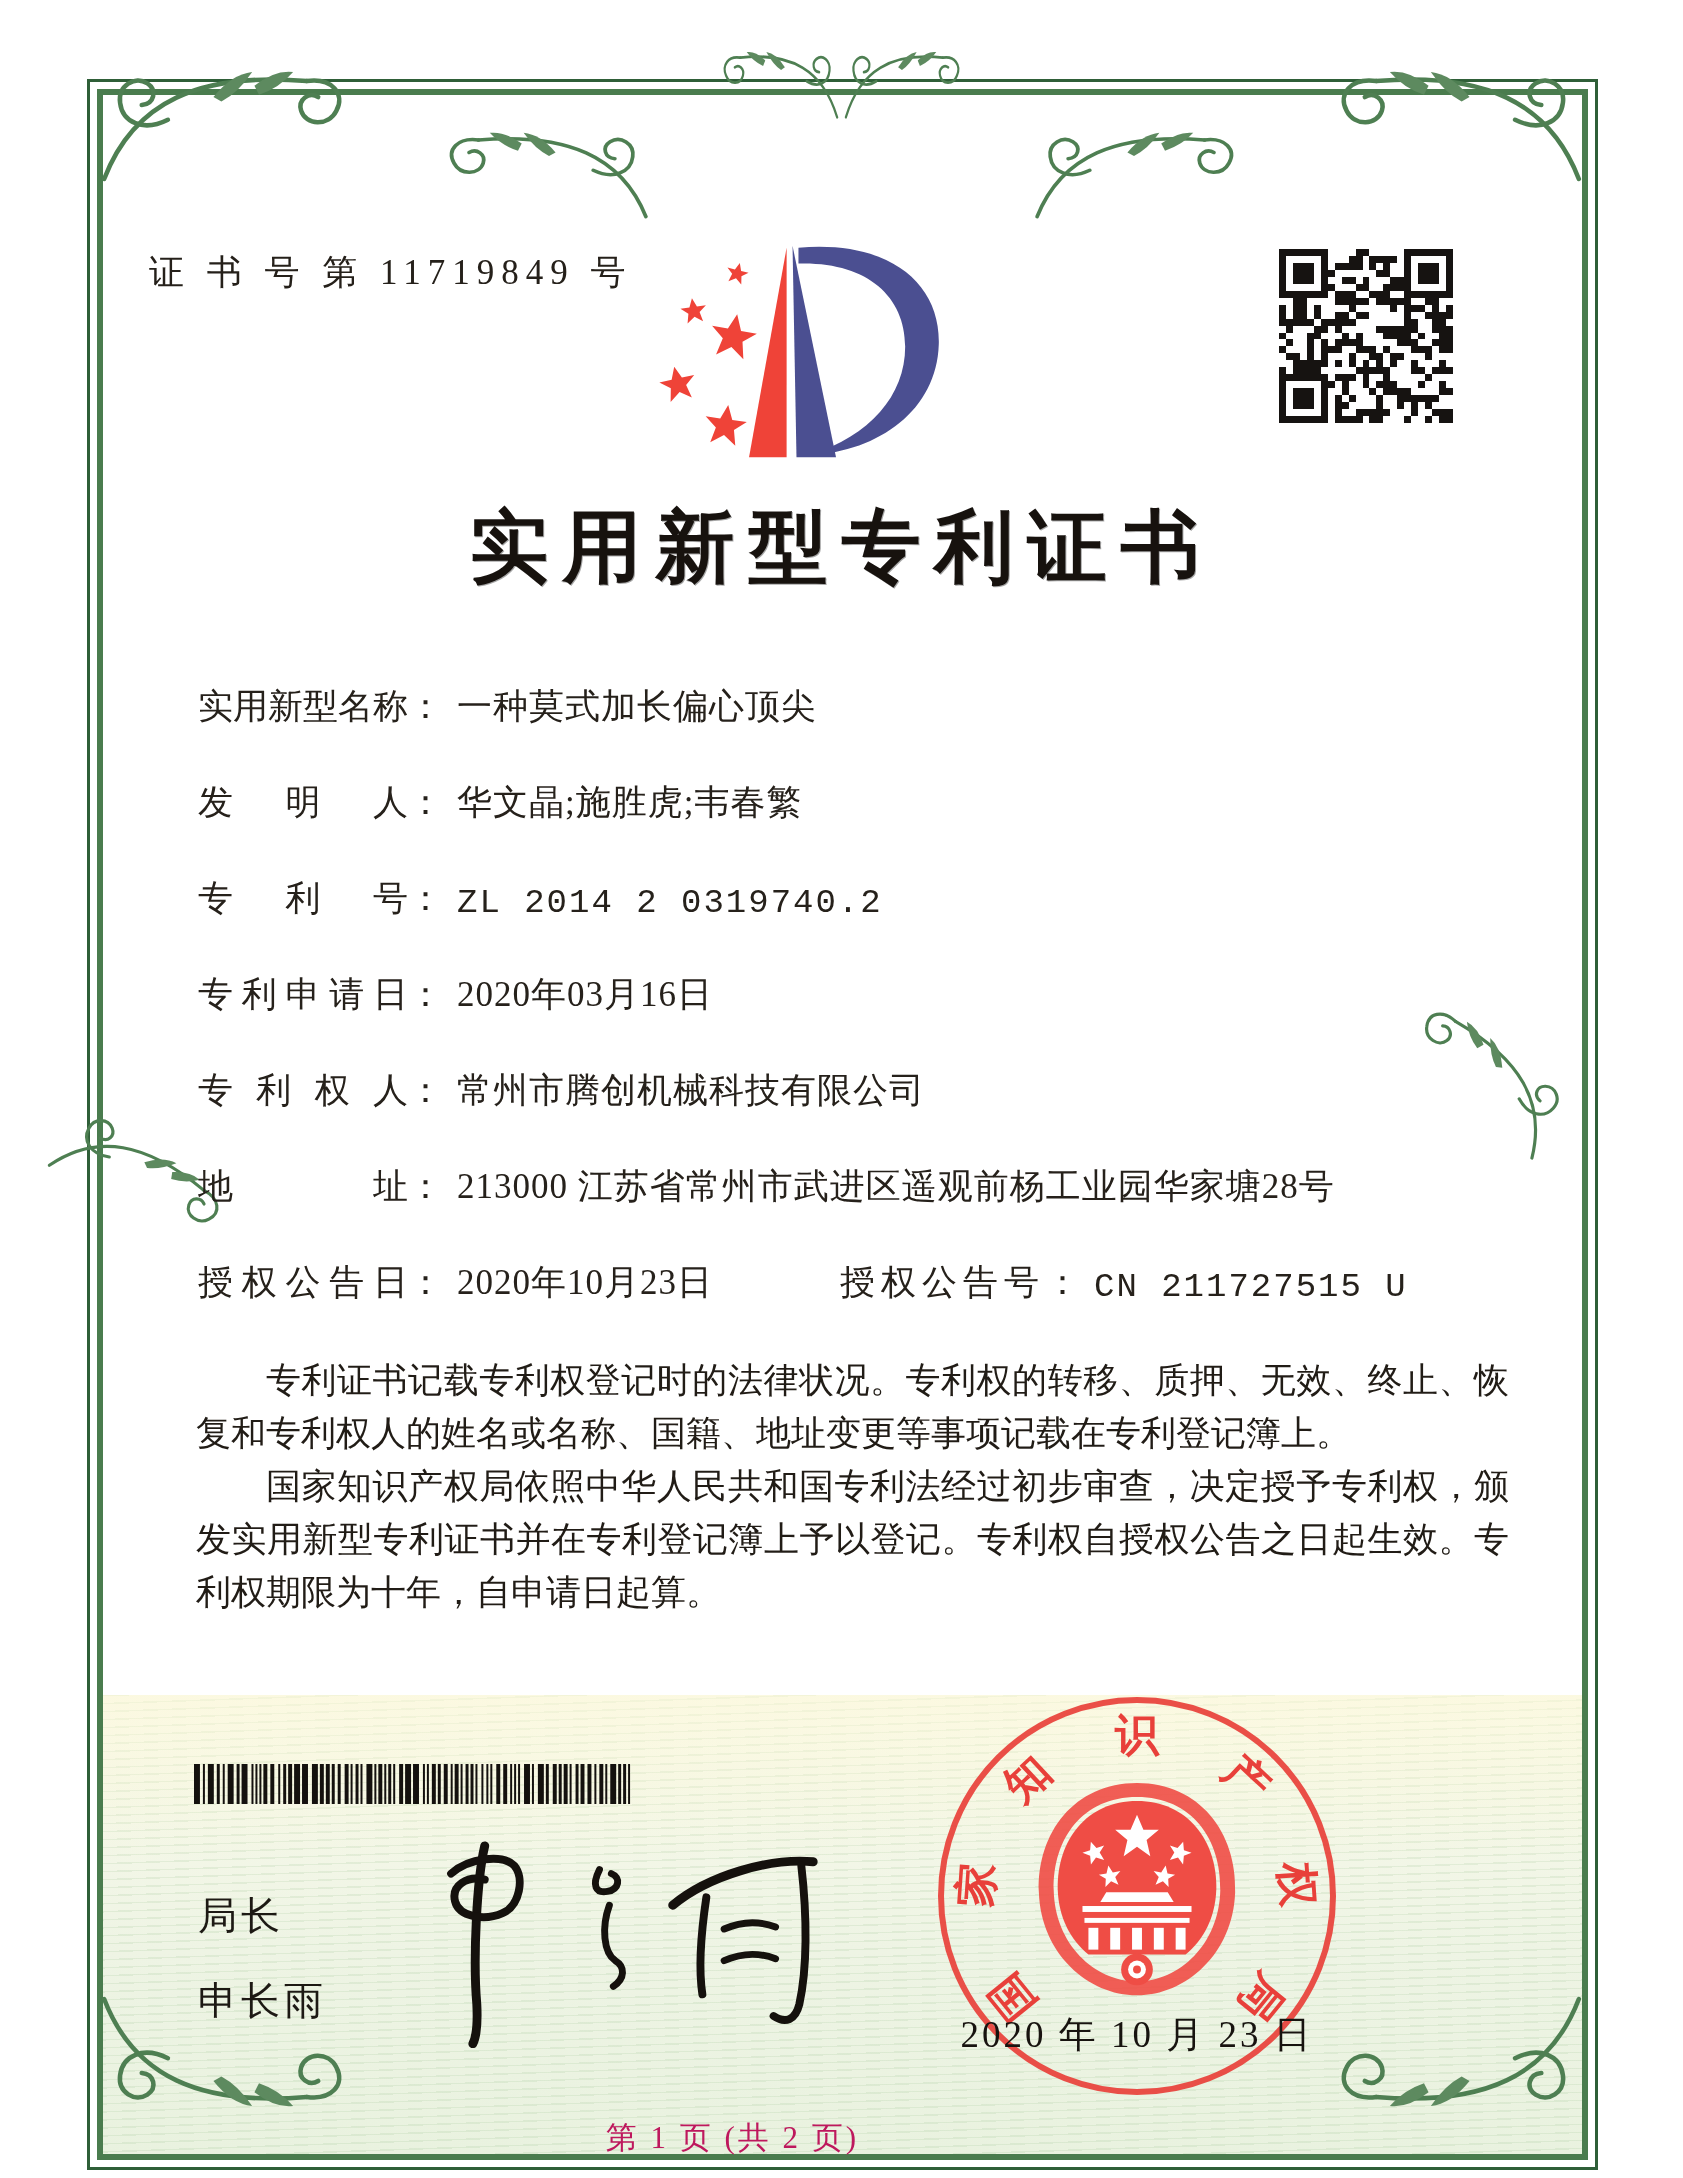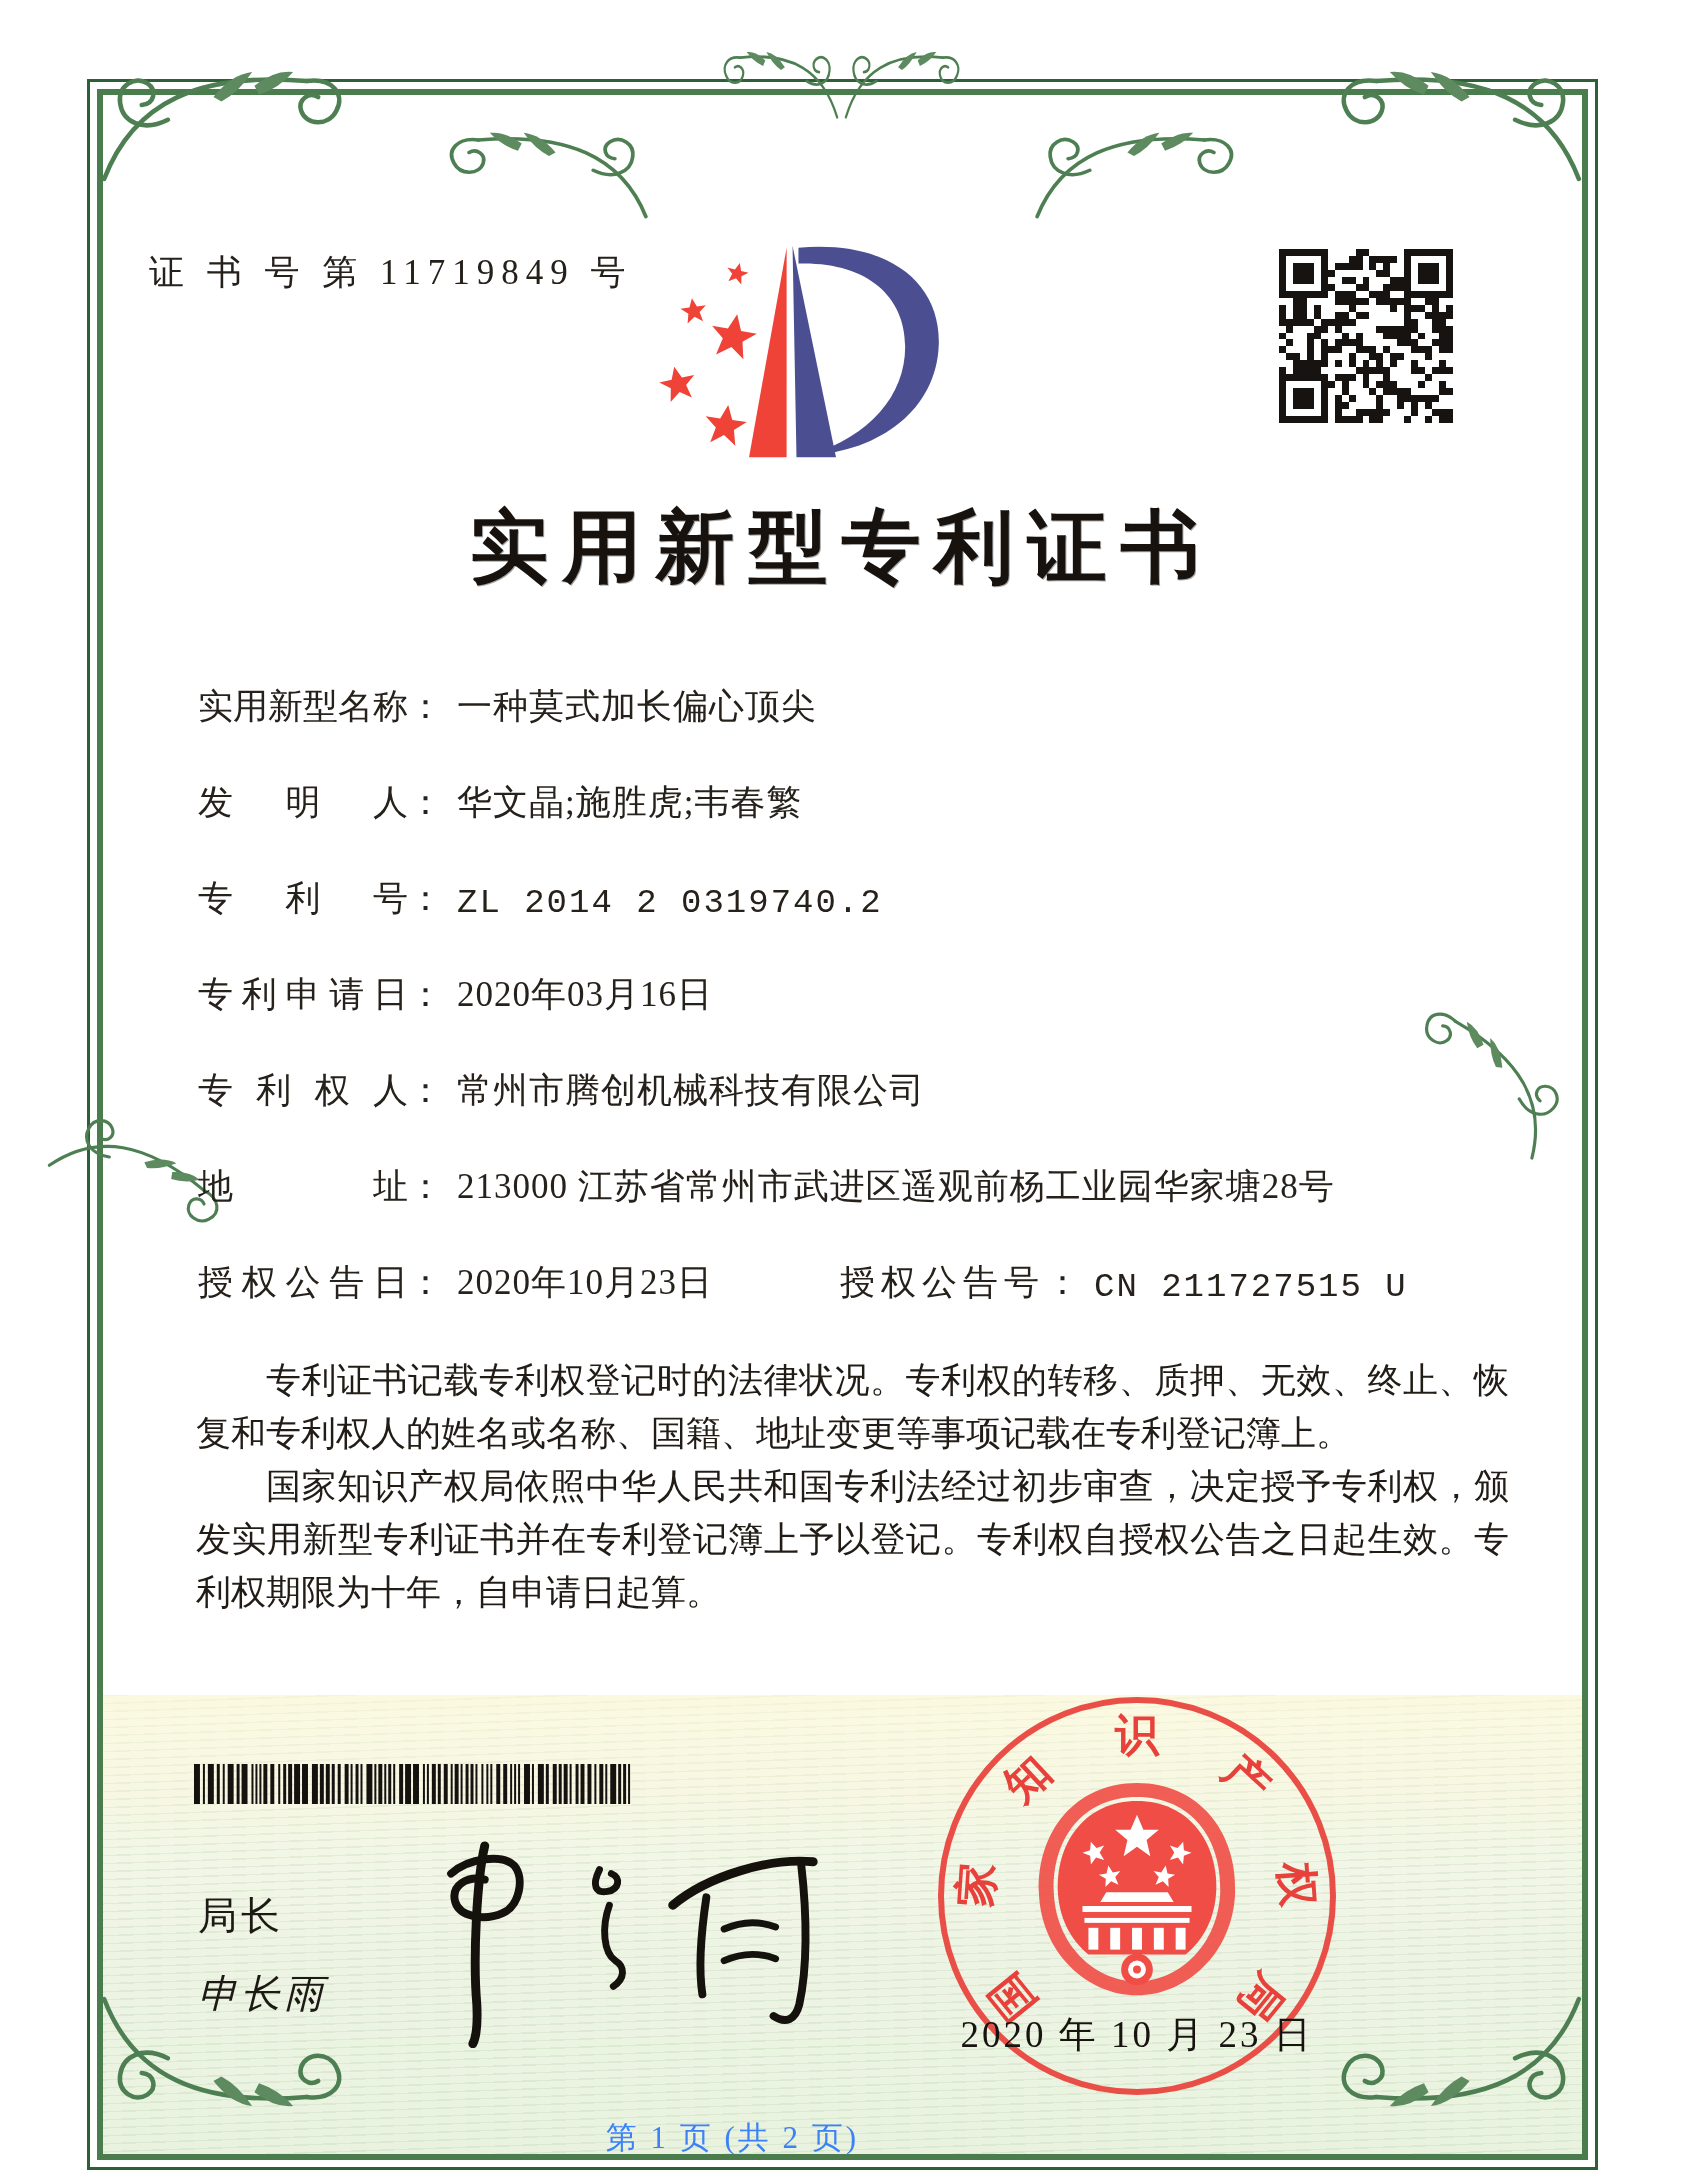--- a/index.html
+++ b/index.html
@@ -73,21 +73,21 @@
     position:absolute;left:196px;top:1354px;width:1313px;
     font-size:35px;line-height:53px;text-align:justify;color:#211c16;
   }
   .legal p{margin:0;text-indent:2em;}
 
   
   .barcode{position:absolute;left:194px;top:1764px;width:444px;height:40px;}
 
   
   .director{position:absolute;left:198px;top:1889px;font-size:39px;letter-spacing:4px;color:#1d1914;}
-  .director .line2{margin-top:24px;font-style:italic;}
+  .director .line2{margin-top:31px;}
   .signature{position:absolute;left:366px;top:1810px;width:465px;height:238px;}
 
   
   .seal{position:absolute;left:924px;top:1683px;width:426px;height:426px;}
   .seal-ring{
     position:absolute;inset:14px;border:6px solid rgba(232,64,58,0.92);border-radius:50%;
   }
   .seal-char{
     position:absolute;left:50%;top:50%;width:50px;height:50px;margin-left:-25px;margin-top:-25px;
     font-size:44px;font-weight:bold;color:#e8403a;text-align:center;line-height:50px;
@@ -95,21 +95,21 @@
   }
   .seal-emblem{position:absolute;left:50%;top:50%;transform:translate(-50%,-53%);}
   .seal-date{
     position:absolute;left:0;right:0;top:327px;text-align:center;
     font-size:37px;color:#17130f;letter-spacing:3px;z-index:3;
   }
 
   
   .footer{
     position:absolute;left:0;width:1465px;top:2117px;text-align:center;
-    font-size:31px;letter-spacing:3px;color:#3b82f6;
+    font-size:31px;letter-spacing:3px;color:#be185d;
   }
 </style>
 </head>
 <body>
 
 <div class="page">
 
   <div class="wave-zone">
     <div class="yellow-wash"></div>
   </div>

